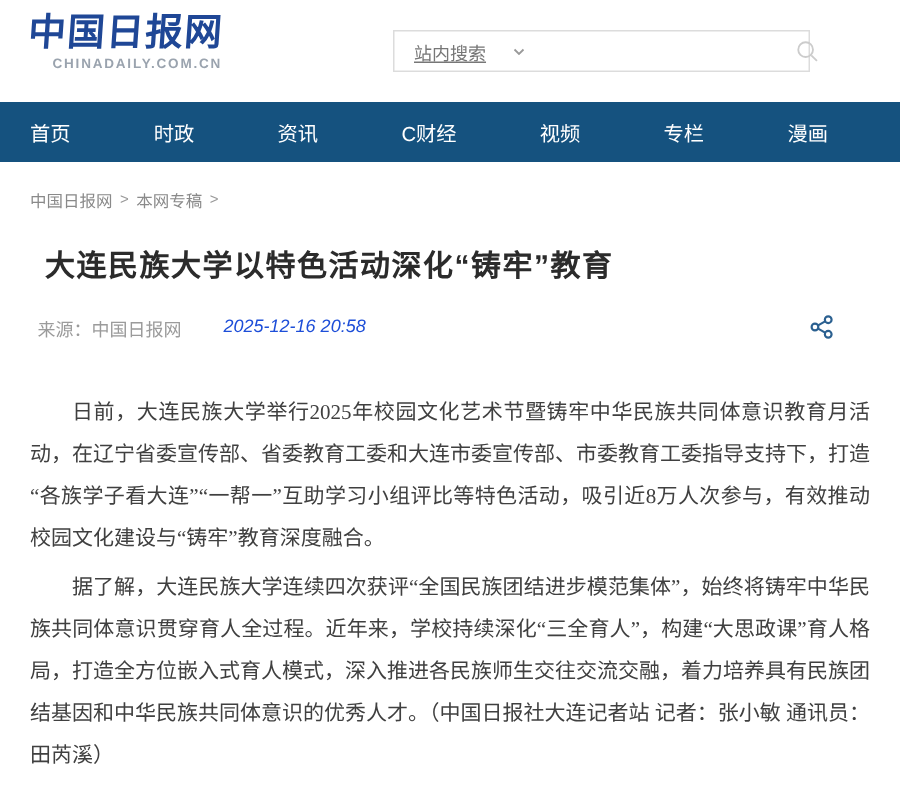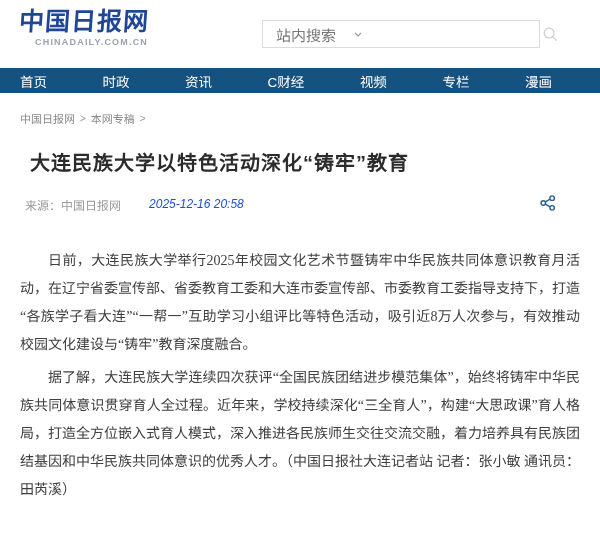--- a/index.html
+++ b/index.html
@@ -34,37 +34,38 @@
   .search-box {
     position: absolute; left: 262px; top: 20px;
     width: 278px; height: 28px;
     border: 1px solid #dcdcdc;
     background: #fff;
     display: flex; align-items: center;
   }
   .search-cat {
     display: flex; align-items: center; gap: 18px;
     padding-left: 13px; cursor: pointer;
-    font-size: 15px; color: #777;
+    font-size: 12px; color: #777;
     flex: 0 0 auto;
+    text-decoration: underline;
   }
   .search-input {
     flex: 1 1 auto; border: none; outline: none;
     height: 100%; font-size: 12px; padding: 0 8px;
     color: #333; background: transparent;
   }
   .search-btn {
     flex: 0 0 auto; width: 34px; height: 100%;
     display: flex; align-items: center; justify-content: center;
     cursor: pointer; background: transparent; border: none;
   }
 
   
   .nav {
-    height: 25px; background: #15527f;
+    height: 40px; background: #15527f;
     display: flex; align-items: center;
     justify-content: space-between;
     padding: 0 48px 0 20px;
     gap: 12px;
   }
   .nav-item {
     color: #ffffff; font-size: 13.5px; font-weight: 500;
     text-decoration: none; cursor: pointer; white-space: nowrap;
   }
 
@@ -83,21 +84,21 @@
     text-align: left;
     font-size: 20px; font-weight: bold;
     color: #2b2b2b; letter-spacing: 1px;
     line-height: 30px;
   }
   .meta-row {
     position: relative;
     margin: 17px 25px 0;
     height: 18px;
     font-size: 12px; color: #9b9b9b;
-    display: flex; align-items: center;
+    display: flex; align-items: flex-start;
   }
   .meta-source-label { color: #9b9b9b; }
   .meta-source { color: #9b9b9b; }
   .meta-time { margin-left: 28px; color: #1d4ed8; font-style: italic; }
   .share-btn {
     position: absolute; right: 16px; top: -3px;
     width: 22px; height: 22px;
     background: transparent; border: none; cursor: pointer;
     display: flex; align-items: center; justify-content: center;
   }

